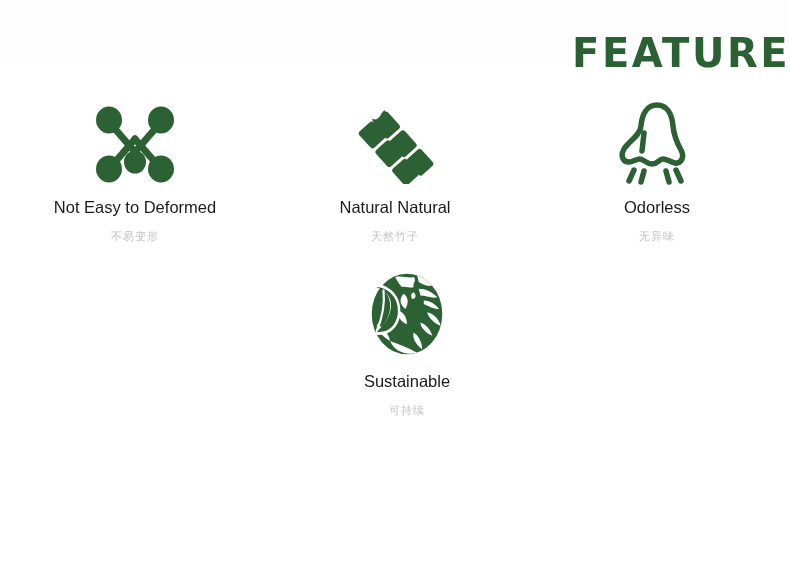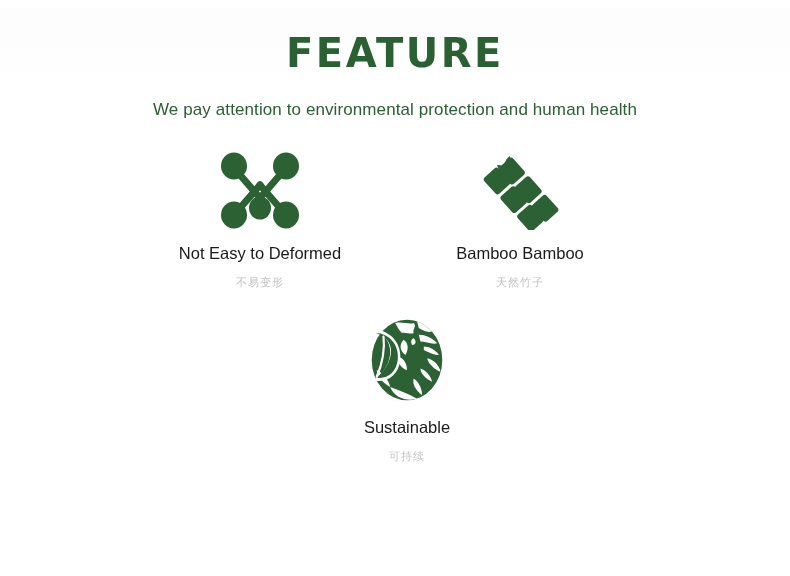--- a/index.html
+++ b/index.html
@@ -16,23 +16,22 @@
   }
   .page {
     width: 790px;
     height: 576px;
     position: relative;
     background: linear-gradient(180deg, #fdfcfd 0%, #ffffff 14%, #ffffff 100%);
   }
 
   
   .header {
-    text-align: center;
-    padding-top: 24px;
-    margin-top: 8px;
+    text-align: right;
+    padding-top: 32px;
   }
   .title {
     font-size: 40px;
     font-weight: bold;
     color: #2a6032;
     letter-spacing: 2.5px;
     line-height: 1.05;
     margin: 0;
     font-family: "DejaVu Sans", "Liberation Sans", sans-serif;
   }
@@ -99,21 +98,20 @@
   }
   svg { display: block; }
 </style>
 </head>
 <body>
 
 <div class="page">
 
   <div class="header">
     <div class="title">FEATURE</div>
-    <div class="subtitle-en">We pay attention to environmental protection and human health</div>
   </div>
 
   <div class="grid">
 
     <div class="grid-row row-1">
 
       <div class="cell c-1">
         <div class="icon-box">
           <svg width="82" height="78" viewBox="0 0 82 78" aria-hidden="true">
             <g stroke="#2c6134" stroke-width="7" stroke-linecap="round" fill="none">
@@ -155,24 +153,50 @@
               <path d="M29 6 C30 12, 28 18, 24 22 C22 16, 24 9, 29 6 Z"></path>
               <path d="M16 15 C22 15, 28 18, 31 23 C25 25, 18 22, 16 15 Z"></path>
               <path d="M17 26 C23 24, 30 25, 34 29 C28 32, 20 31, 17 26 Z"></path>
 
               <path d="M62 58 C56 58, 50 61, 47 66 C53 68, 60 65, 62 58 Z"></path>
               <path d="M61 69 C55 67, 48 68, 44 72 C50 75, 58 74, 61 69 Z"></path>
               <path d="M49 75 C48 69, 50 63, 54 59 C56 65, 54 72, 49 75 Z"></path>
             </g>
           </svg>
         </div>
-        <div class="label-en">Bamboo Bamboo</div>
+        <div class="label-en">Natural Natural</div>
         <div class="label-cn">天然竹子</div>
       </div>
 
+      <div class="cell c-3">
+        <div class="icon-box">
+          <svg width="76" height="88" viewBox="0 0 76 88" aria-hidden="true">
+            <g stroke="#2c6134" fill="none" stroke-width="5.5" stroke-linecap="round" stroke-linejoin="round">
+              <path d="M38 5
+                       C48 5, 53 14, 54 26
+                       C55 36, 58 43, 62 50
+                       C66 57, 62 64, 56 63
+                       C51 62, 48 59, 44 59
+                       C40 59, 39 64, 33 64
+                       C27 64, 25 59, 21 59
+                       C17 59, 14 62, 10 62
+                       C4 62, 1 56, 5 49
+                       C9 42, 21 36, 22 26
+                       C23 14, 28 5, 38 5 Z"></path>
+              <path d="M25 33 L23 51"></path>
+              <path d="M15 70 L10 81"></path>
+              <path d="M25 71 L22 82"></path>
+              <path d="M47 71 L50 82"></path>
+              <path d="M57 70 L62 81"></path>
+            </g>
+          </svg>
+        </div>
+        <div class="label-en">Odorless</div>
+        <div class="label-cn">无异味</div>
+      </div>
 
     </div>
 
     <div class="grid-row row-2">
 
 
 
       <div class="cell c-3">
         <div class="icon-box">
           <svg width="84" height="88" viewBox="0 0 100 104" aria-hidden="true">

